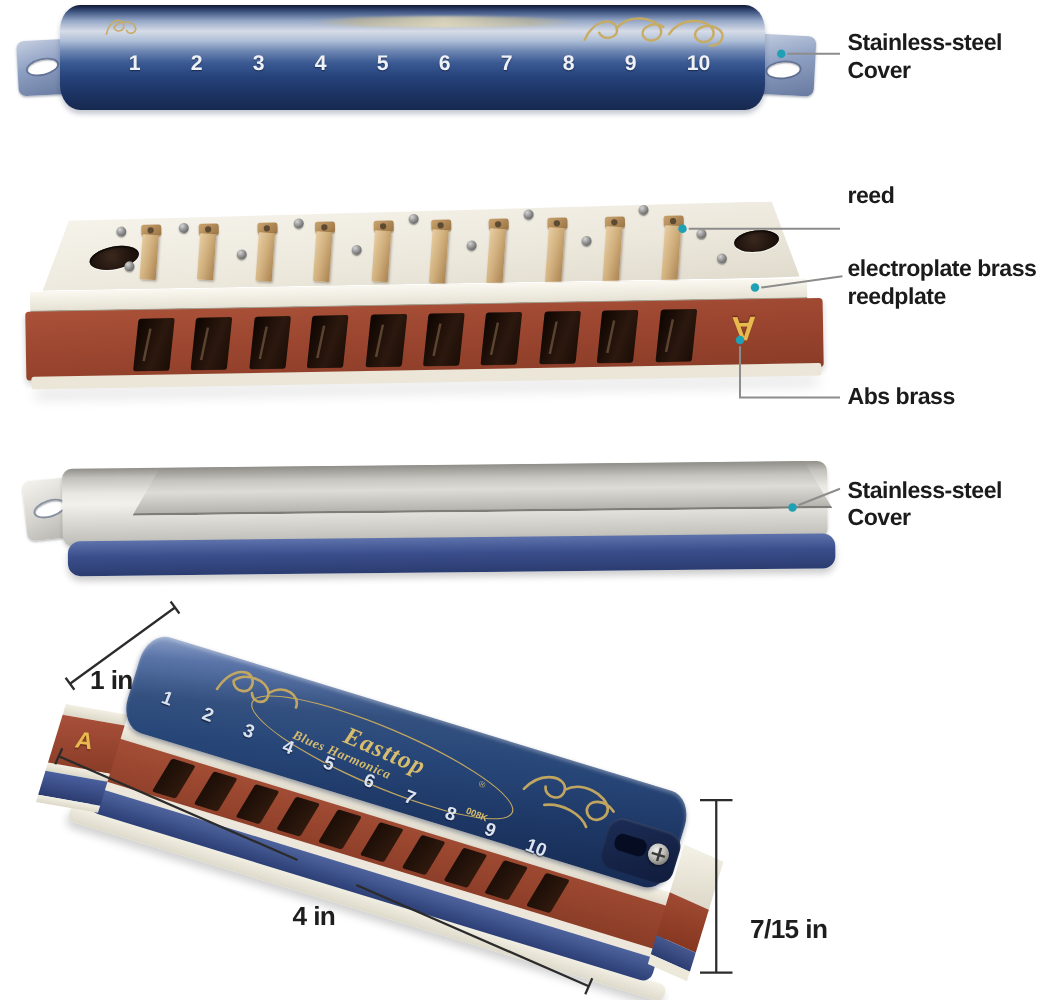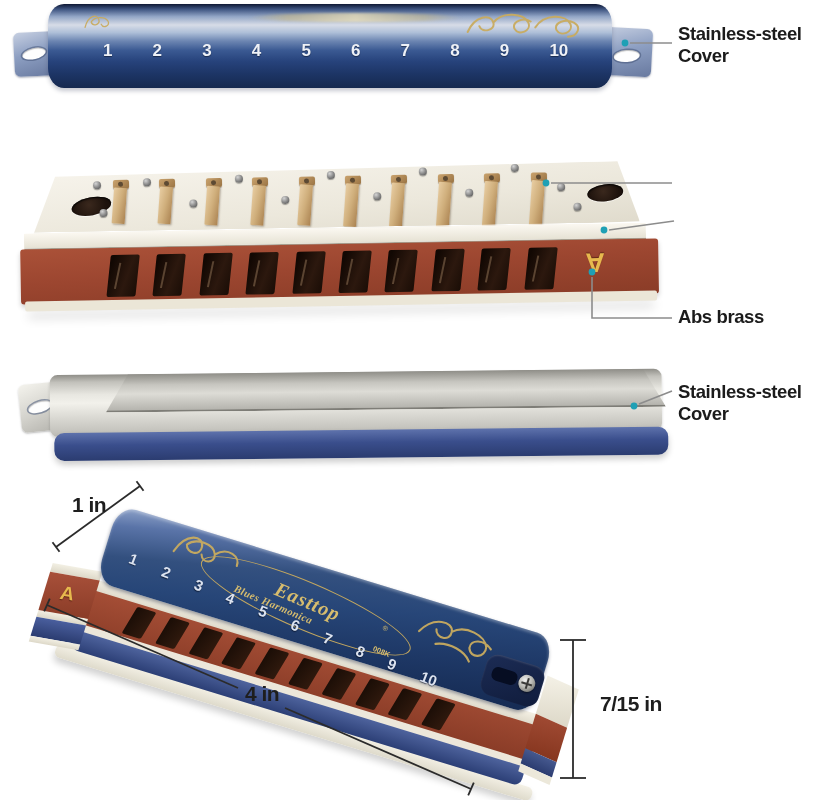--- a/index.html
+++ b/index.html
@@ -6,23 +6,23 @@
   body{width:833px;height:800px;position:relative;overflow:hidden;background:#ffffff;
        font-family:"Liberation Sans","DejaVu Sans",sans-serif;}
   .abs{position:absolute;}
 
   
   .callout{position:absolute;left:678px;width:156px;color:#1b1b1b;
            font-weight:700;font-size:18.5px;line-height:22px;letter-spacing:-0.4px;}
   .co-0{top:23px;} .co-1{top:145px;} .co-2{top:204px;} .co-3{top:306px;} .co-4{top:381px;}
 
   
-  .dim-label{position:absolute;color:#1e1e1e;font-weight:700;font-size:21px;letter-spacing:-0.5px;}
+  .dim-label{position:absolute;color:#1e1e1e;font-weight:700;font-size:21px;letter-spacing:-0.5px;margin-top:40px;}
   .dim-depth{left:72px;top:493px;}
-  .dim-length{left:245px;top:682px;}
+  .dim-length{left:234px;top:682px;}
   .dim-height{left:600px;top:692px;}
 
   
   #c1{left:12px;top:2px;width:650px;height:92px;}
   .tab{position:absolute;border-radius:6px;}
   .tab-blue{background:linear-gradient(165deg,#c6cfe1 0%,#8d9fc2 45%,#68799f 100%);box-shadow:0 1px 2px rgba(40,50,80,.4);}
   .tab-silver{background:linear-gradient(160deg,#f4f3ed 0%,#d3d2cc 55%,#b2b1ab 100%);box-shadow:0 1px 2px rgba(60,60,60,.35);}
   .tab-hole{position:absolute;background:#fefefe;border-radius:50%;box-shadow:0 0 0 1.5px rgba(70,85,120,.55), inset 0 1px 1px rgba(0,0,0,.25);}
   #c1-body{position:absolute;left:36px;top:2px;width:564px;height:84px;border-radius:16px/20px;
     background:linear-gradient(180deg,#0e1733 0%,#3c527f 6%,#93a6c6 15%,#d7dce7 25%,#aebfd8 34%,#6d86b2 44%,#3b5a93 55%,#27437c 68%,#1d3566 83%,#16294f 100%);
@@ -369,22 +369,25 @@
     <path d="M560,640 L586,640"></path>
     <path d="M560,778 L586,778"></path>
   </g>
 </svg>
 
 <div class="callout co-0">
   <div>Stainless-steel</div>
   <div>Cover</div>
 </div>
 <div class="callout co-1">
+  <div>reed</div>
 </div>
 <div class="callout co-2">
+  <div>electroplate brass</div>
+  <div>reedplate</div>
 </div>
 <div class="callout co-3">
   <div>Abs brass</div>
 </div>
 <div class="callout co-4">
   <div>Stainless-steel</div>
   <div>Cover</div>
 </div>
 
 <div class="dim-label dim-depth">1 in</div>

